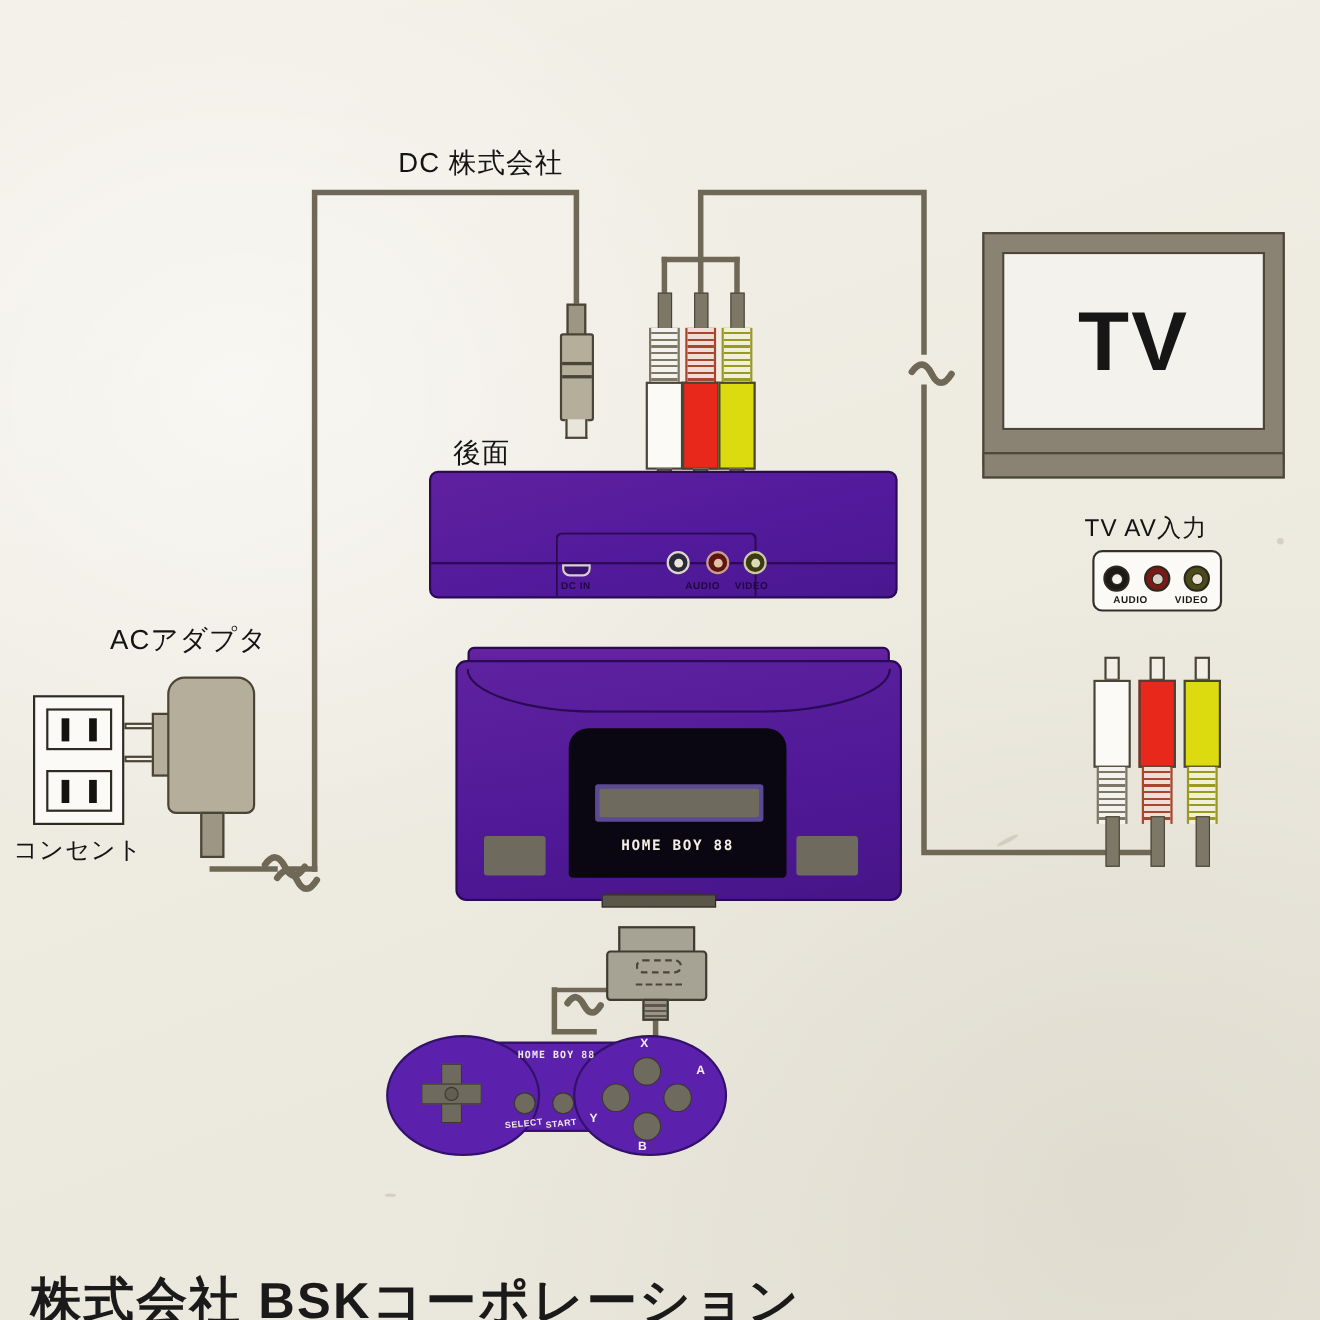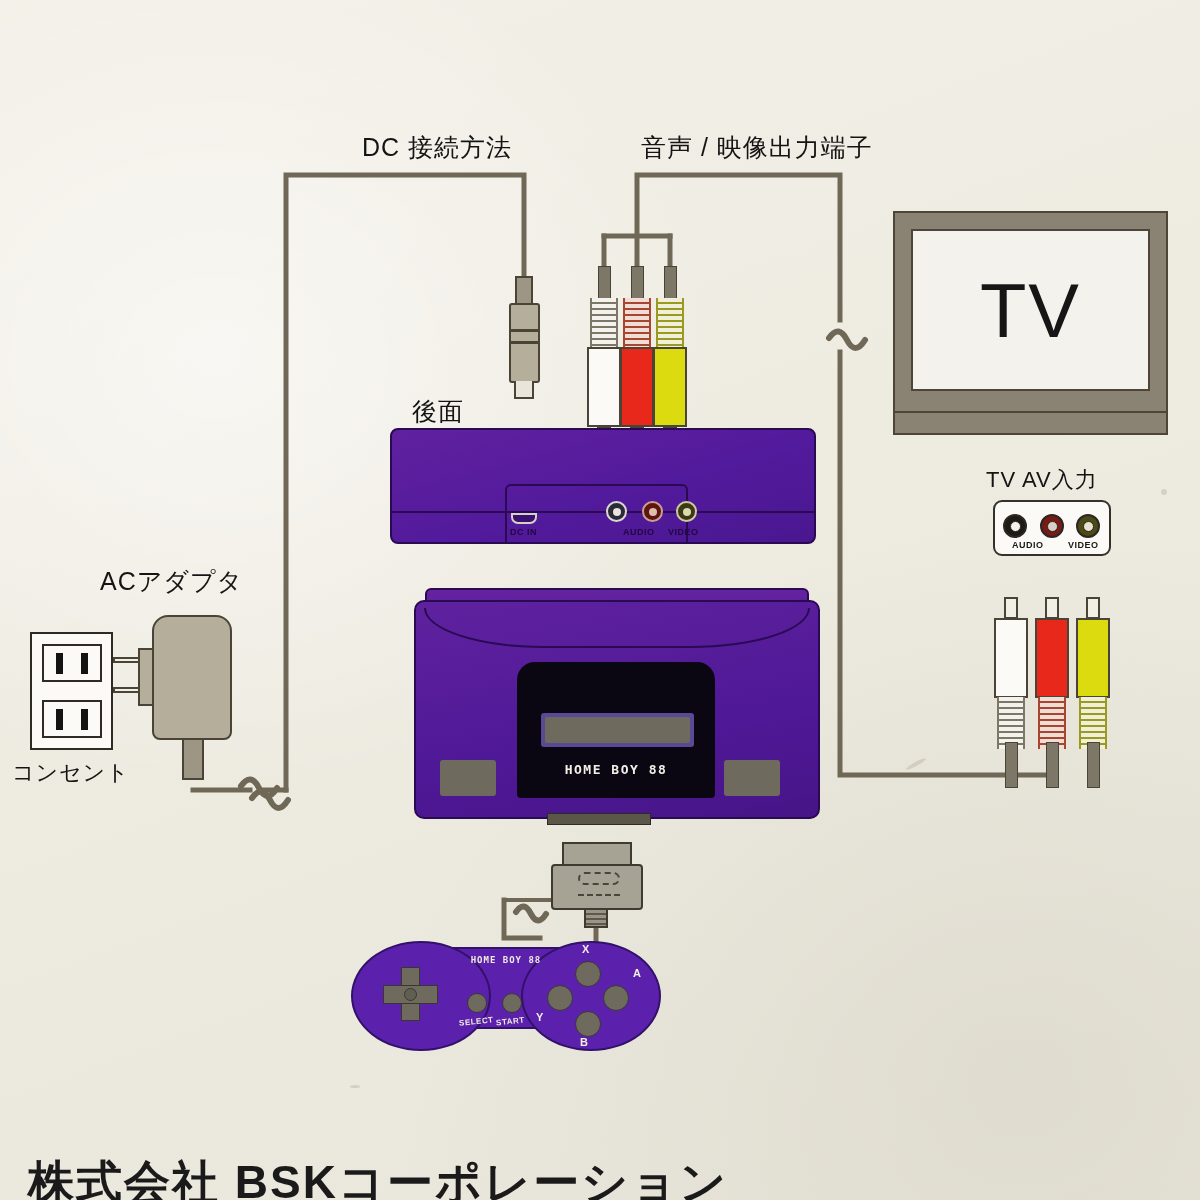--- a/index.html
+++ b/index.html
@@ -67,21 +67,21 @@
     box-sizing: border-box;
   }
   #tv-screen {
     position: absolute;
     left: 16px; top: 16px; right: 16px; bottom: 30px;
     background: #f4f2ec;
     border: 2px solid #4d4638;
     display: flex; align-items: center; justify-content: center;
   }
   #tv-screen-text {
-    font-size: 76px; font-weight: normal; color: #161616;
+    font-size: 76px; font-weight: bold; color: #161616;
     letter-spacing: 2px;
   }
   #tv-base {
     left: 893px; top: 411px;
     width: 275px; height: 24px;
     background: #8a8272;
     border: 2px solid #4d4638;
     box-sizing: border-box;
   }
 
@@ -544,22 +544,21 @@
 
     <g fill="none" stroke="#6f6857" stroke-width="6" stroke-linecap="round">
       <path d="M 241,786 q 10,-14 18,2 q 8,16 18,0"></path>
       <path d="M 252,798 q 10,-14 18,2 q 8,16 18,0"></path>
       <path d="M 829,338 q 10,-14 18,2 q 8,16 18,0"></path>
       <path d="M 516,912 q 8,-12 15,2 q 7,13 15,0"></path>
     </g>
   </svg>
 
 
-  <div class="abs label" style="left:362px; top:131px;">DC 接続方法</div>
-  <div class="abs label" style="left:641px; top:131px;">音声 / 映像出力端子</div>
+  <div class="abs label" style="left:362px; top:131px;">DC 株式会社</div>
 
   <div class="abs" id="dc-plug-neck"></div>
   <div class="abs" id="dc-plug-body">
     <div class="dc-ridge" style="top:24px;"></div>
     <div class="dc-ridge" style="top:36px;"></div>
   </div>
   <div class="abs" id="dc-plug-tip"></div>
 
   <div class="rca-plug">
     <div class="rca-stem" style="left:598px; top:266px;"></div>

